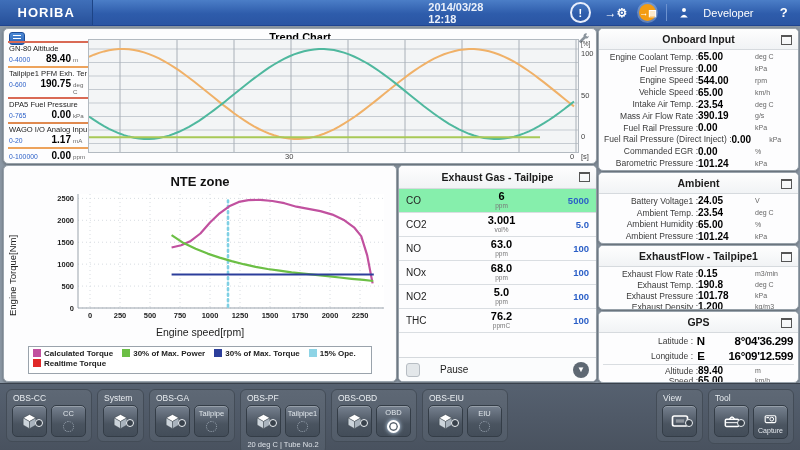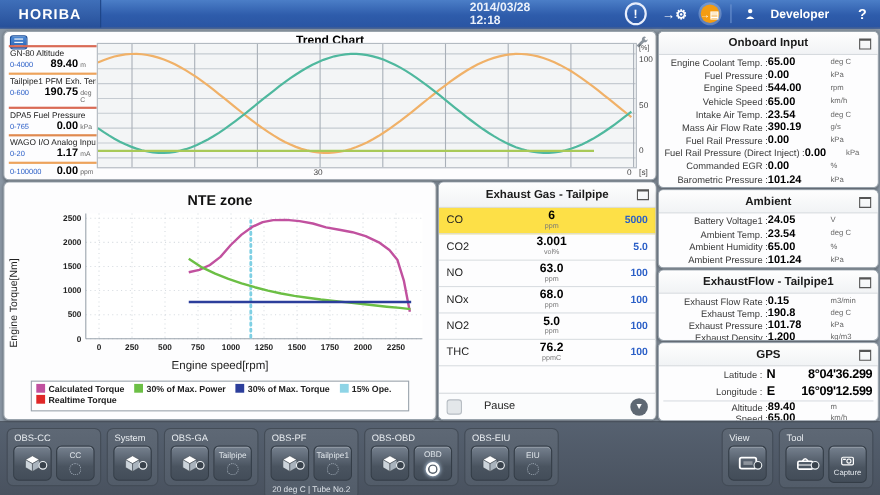--- a/index.html
+++ b/index.html
@@ -11,21 +11,21 @@
           display:flex;align-items:center;color:#fff}
   .logo{width:95px;height:25px;background:linear-gradient(#3f6fb9,#27509a);border-right:1px solid #1d4486;
         display:flex;align-items:center;justify-content:center;font-weight:bold;font-size:13px;letter-spacing:1px}
   .tb-date{margin-left:335px;font-size:11px;font-weight:bold;color:#eaf0fa}
   .tb-ic{width:17px;height:17px;border-radius:50%;display:flex;align-items:center;justify-content:center;
          font-size:11px;font-weight:bold;color:#fff;cursor:pointer}
   .tb-alert{border:2px solid #e8eefc;margin-left:58px}
   .tb-gear{margin-left:14px;font-size:12px;width:auto}
   .tb-orange{background:#f39c12;margin-left:12px;font-size:9px;box-shadow:0 0 0 2px rgba(255,255,255,.25)}
   .tb-sep{width:1px;height:17px;background:#6d92cf;margin:0 10px}
-  .tb-dev{display:flex;align-items:center;gap:12px;font-size:11px;font-weight:bold;cursor:pointer}
+  .tb-dev{display:flex;align-items:center;gap:12px;font-size:11px;font-weight:normal;cursor:pointer}
   .tb-help{margin-left:22px;margin-right:8px;font-size:13px}
   .ic-svg{display:block}
   
   .main{position:absolute;left:0;top:25px;width:800px;height:358px}
   .panel{position:absolute;background:#fdfdfe;border:1px solid #99a3ac;border-radius:5px;
          box-shadow:0 1px 3px rgba(0,0,0,.30);overflow:hidden}
   .ph{height:20px;line-height:20px;text-align:center;font-size:10.5px;font-weight:bold;color:#1b1b1b;
       border-bottom:1px solid #d6dade;background:linear-gradient(#fefefe,#f1f3f5)}
   .maxi{position:absolute;right:6px;top:6px;width:9px;height:7px;border:1px solid #555;border-top:2px solid #555;cursor:pointer}
   
@@ -61,21 +61,21 @@
   .nte-xlab{position:absolute;left:0;top:160px;width:100%;text-align:center;font-size:10.5px;color:#222}
   .nte-legend{position:absolute;left:24px;top:180px;width:344px;height:28px;border:1px solid #9aa3ac;
               background:#fff;font-size:8px;font-weight:bold;color:#222;padding:2px 4px;box-sizing:border-box;
               display:flex;flex-wrap:wrap;column-gap:9px;row-gap:1px;align-content:flex-start}
   .lg-item{display:flex;gap:3px;white-space:nowrap}
   .lg-chip{width:8px;height:8px;display:inline-block}
   
   #p-gas{left:398px;top:140px;width:197px;height:215px}
   #p-gas .ph{height:22px;line-height:22px}
   .gas-row{display:flex;align-items:center;height:23px;border-bottom:1px solid #dadee2;padding:0 7px}
-  .gas-row.hl{background:#fde047}
+  .gas-row.hl{background:#86efac}
   .gname{width:46px;font-size:10px;color:#222}
   .gmid{flex:1;text-align:center;line-height:1}
   .gval{display:block;font-size:11px;font-weight:bold;color:#000}
   .gunit{display:block;font-size:6.5px;color:#777;margin-top:1px}
   .grange{width:38px;text-align:right;font-size:9.5px;font-weight:bold;color:#2b5fc7}
   .gas-foot{position:absolute;left:0;bottom:0;width:100%;height:24px;border-top:1px solid #d5d9dd;
             display:flex;align-items:center;padding:0 7px;box-sizing:border-box;background:#fbfcfd}
   .pause-box{width:12px;height:12px;border-radius:3px;background:#e3e7ea;border:1px solid #b7bdc3;cursor:pointer}
   .pause-lab{font-size:10px;color:#222;margin-left:20px}
   .dn-circle{margin-left:auto;width:16px;height:16px;border-radius:50%;background:#5e6873;color:#fff;

